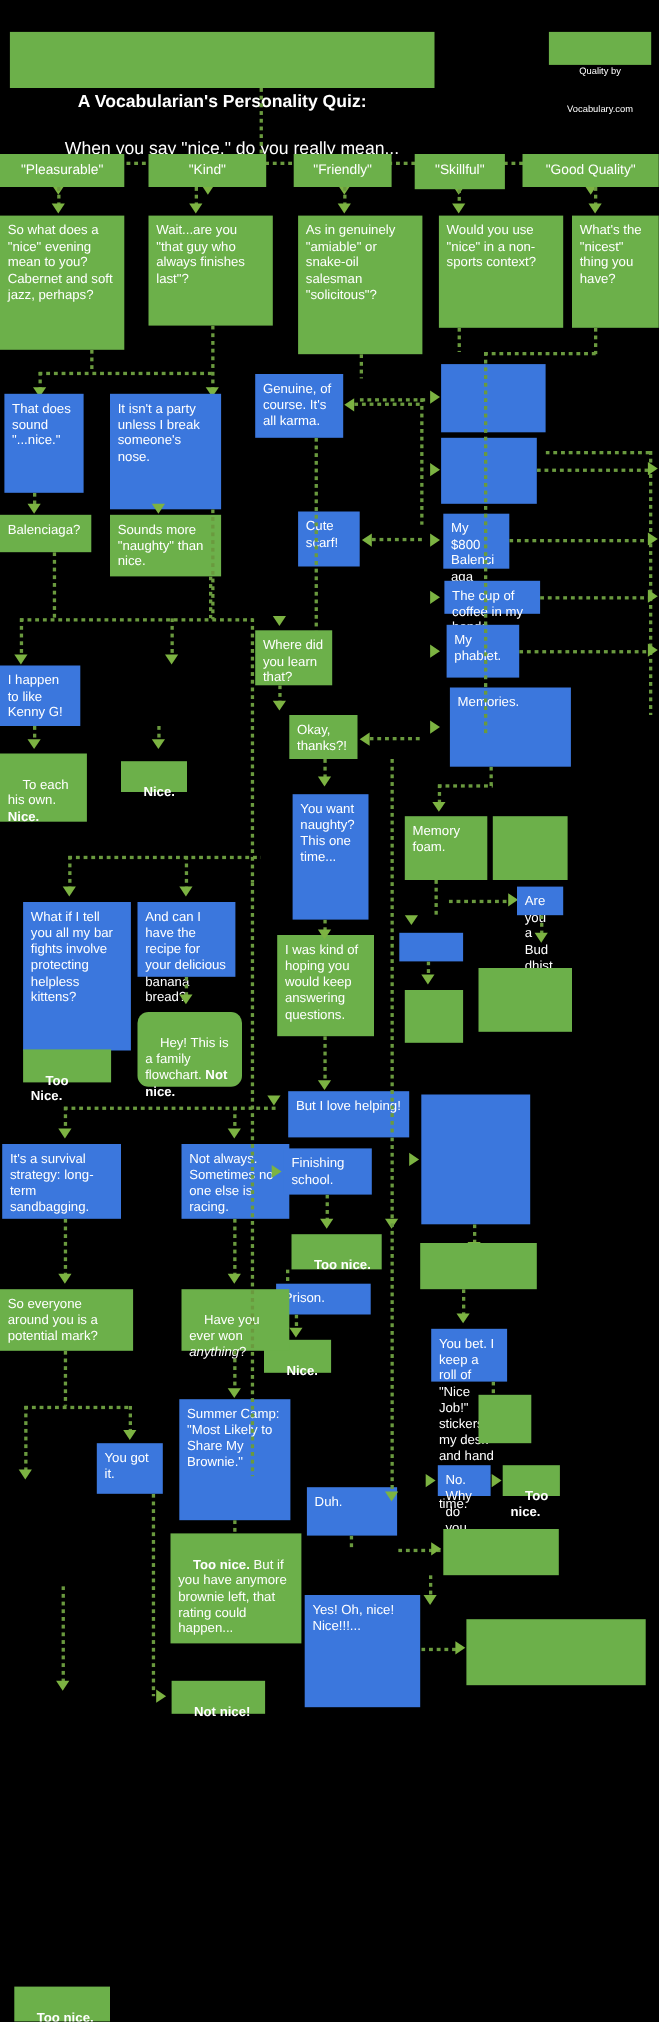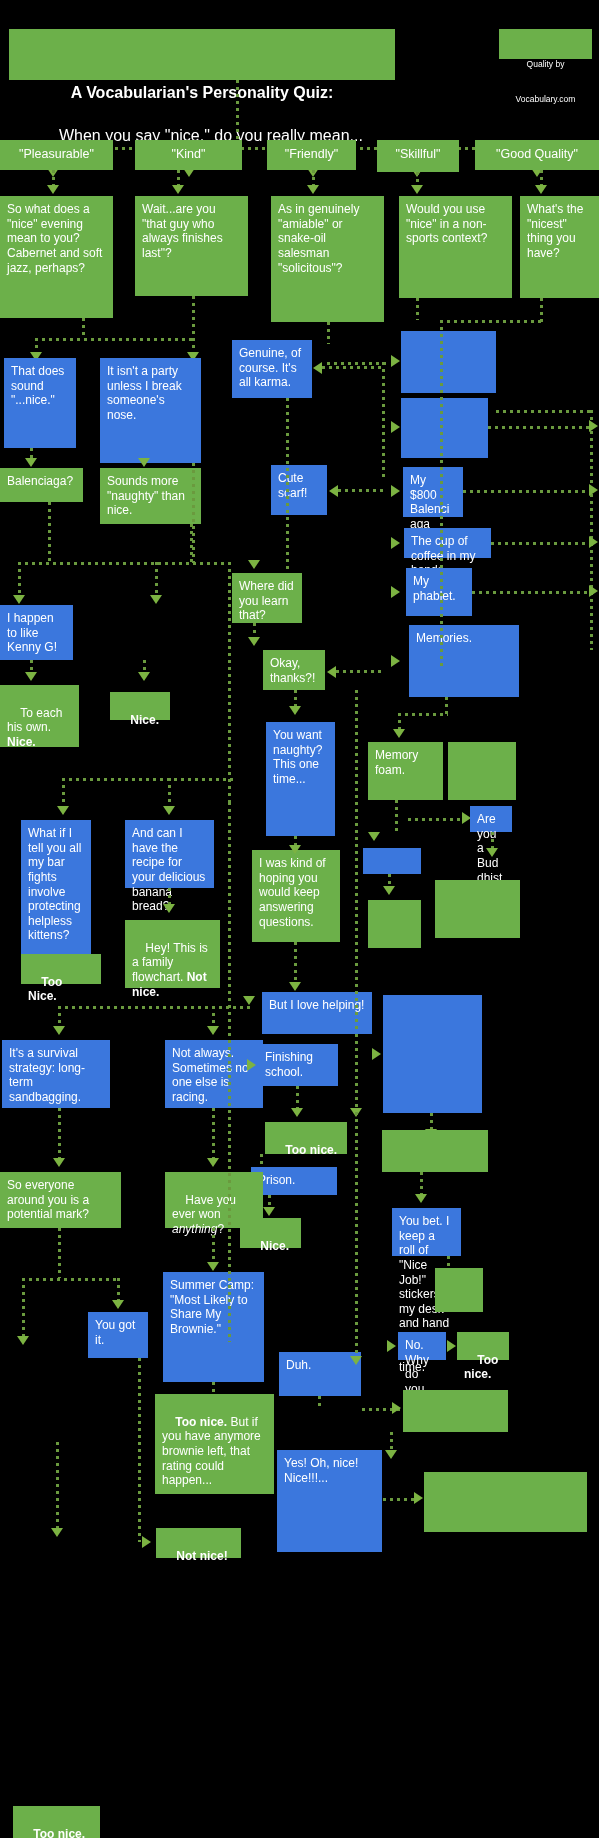--- a/index.html
+++ b/index.html
@@ -268,27 +268,27 @@
   <div class="node green n12" style="left:368px;top:900px;width:53px;height:48px;">
     <span class="bold"></span>
   </div>
 
   <div class="hline" style="left:62px;top:778px;width:175px;"></div>
   <div class="vline" style="left:62px;top:778px;height:30px;"></div>
   <div class="vline" style="left:168px;top:778px;height:30px;"></div>
   <div class="arrow-d" style="left:57px;top:806px;"></div>
   <div class="arrow-d" style="left:163px;top:806px;"></div>
 
-  <div class="node blue n12" style="left:21px;top:820px;width:70px;height:135px;">What if I tell you all my bar fights involve protecting helpless kittens?</div>
+  <div class="node blue n12" style="left:21px;top:820px;width:98px;height:135px;">What if I tell you all my bar fights involve protecting helpless kittens?</div>
 
   <div class="node blue n12" style="left:125px;top:820px;width:89px;height:68px;">And can I have the recipe for your delicious banana bread?</div>
 
   <div class="vline" style="left:168px;top:888px;height:18px;"></div>
   <div class="arrow-d" style="left:163px;top:904px;"></div>
-  <div class="node green n12" style="left:125px;top:920px;width:95px;height:68px;">
+  <div class="node green n12" style="left:125px;top:920px;width:95px;height:68px;border-radius:10px;">
     <span>Hey! This is a family flowchart. </span><span class="bold">Not nice.</span>
   </div>
 
   <div class="vline" style="left:66px;top:955px;height:14px;"></div>
   <div class="arrow-d" style="left:61px;top:967px;"></div>
 
   <div class="node green n12" style="left:21px;top:955px;width:80px;height:30px;background:transparent;"></div>
   <div class="node green n12" style="left:21px;top:954px;width:80px;height:30px;">
     <span class="bold">Too Nice.</span>
   </div>

